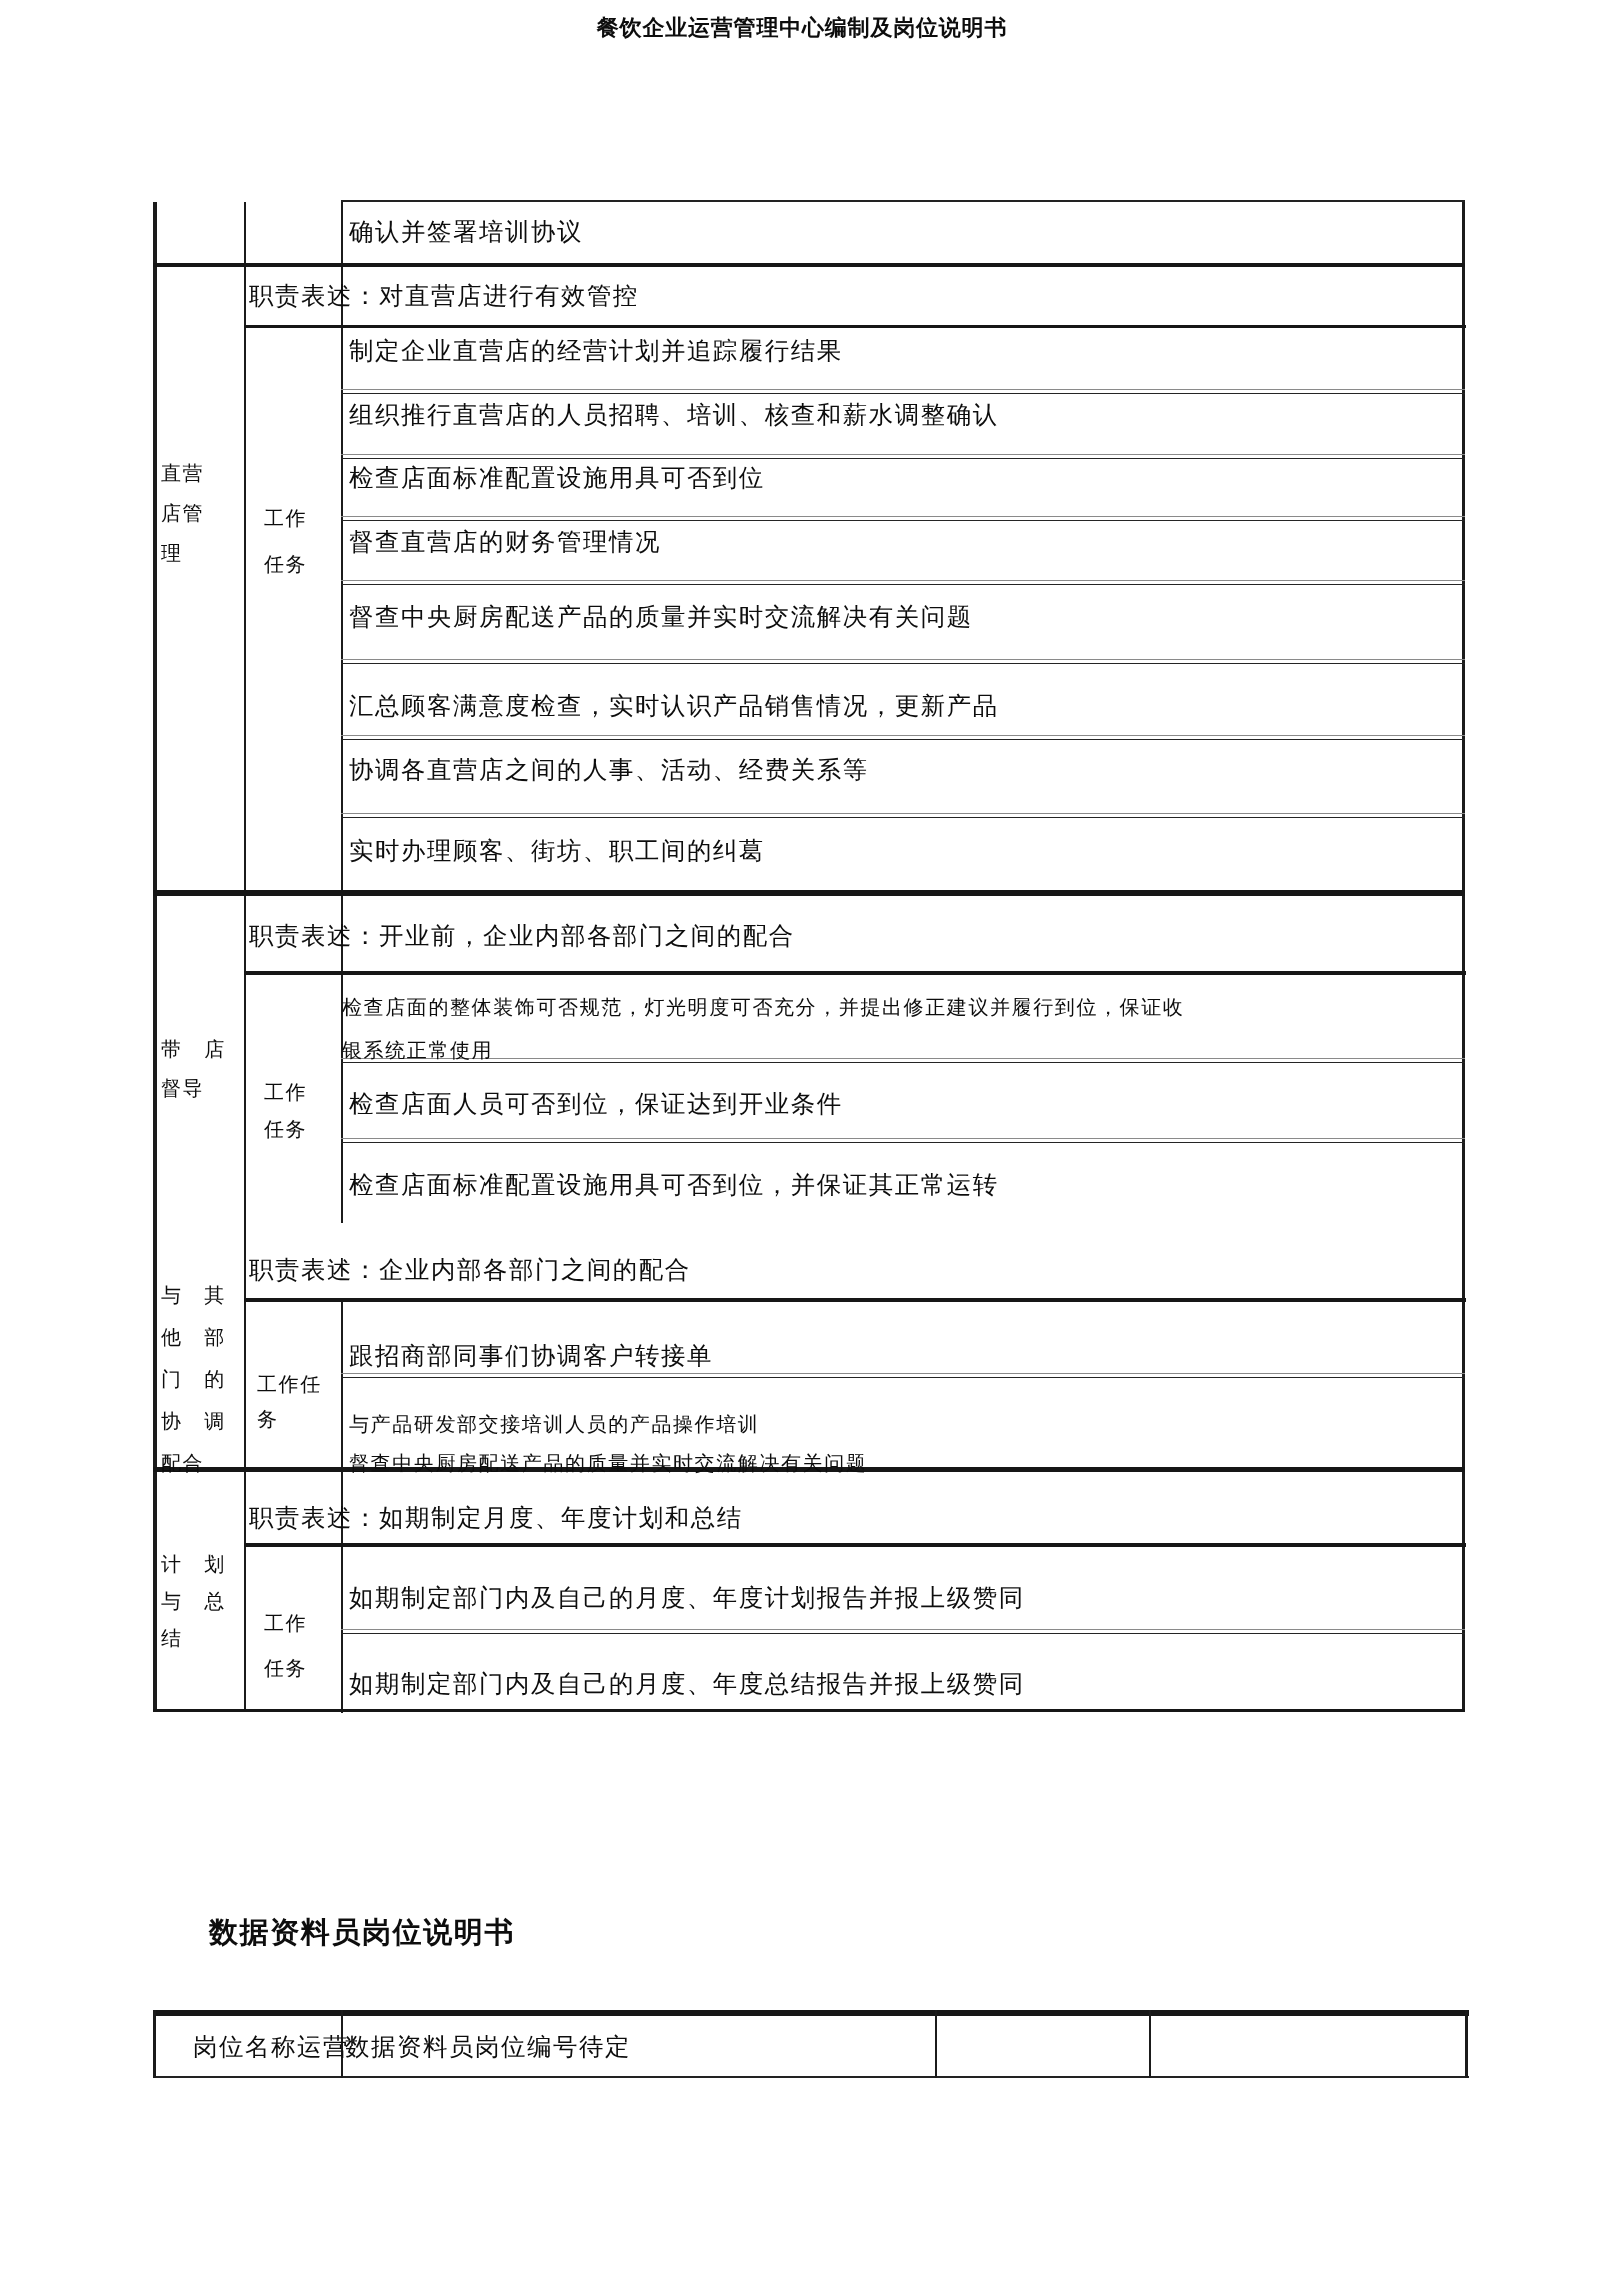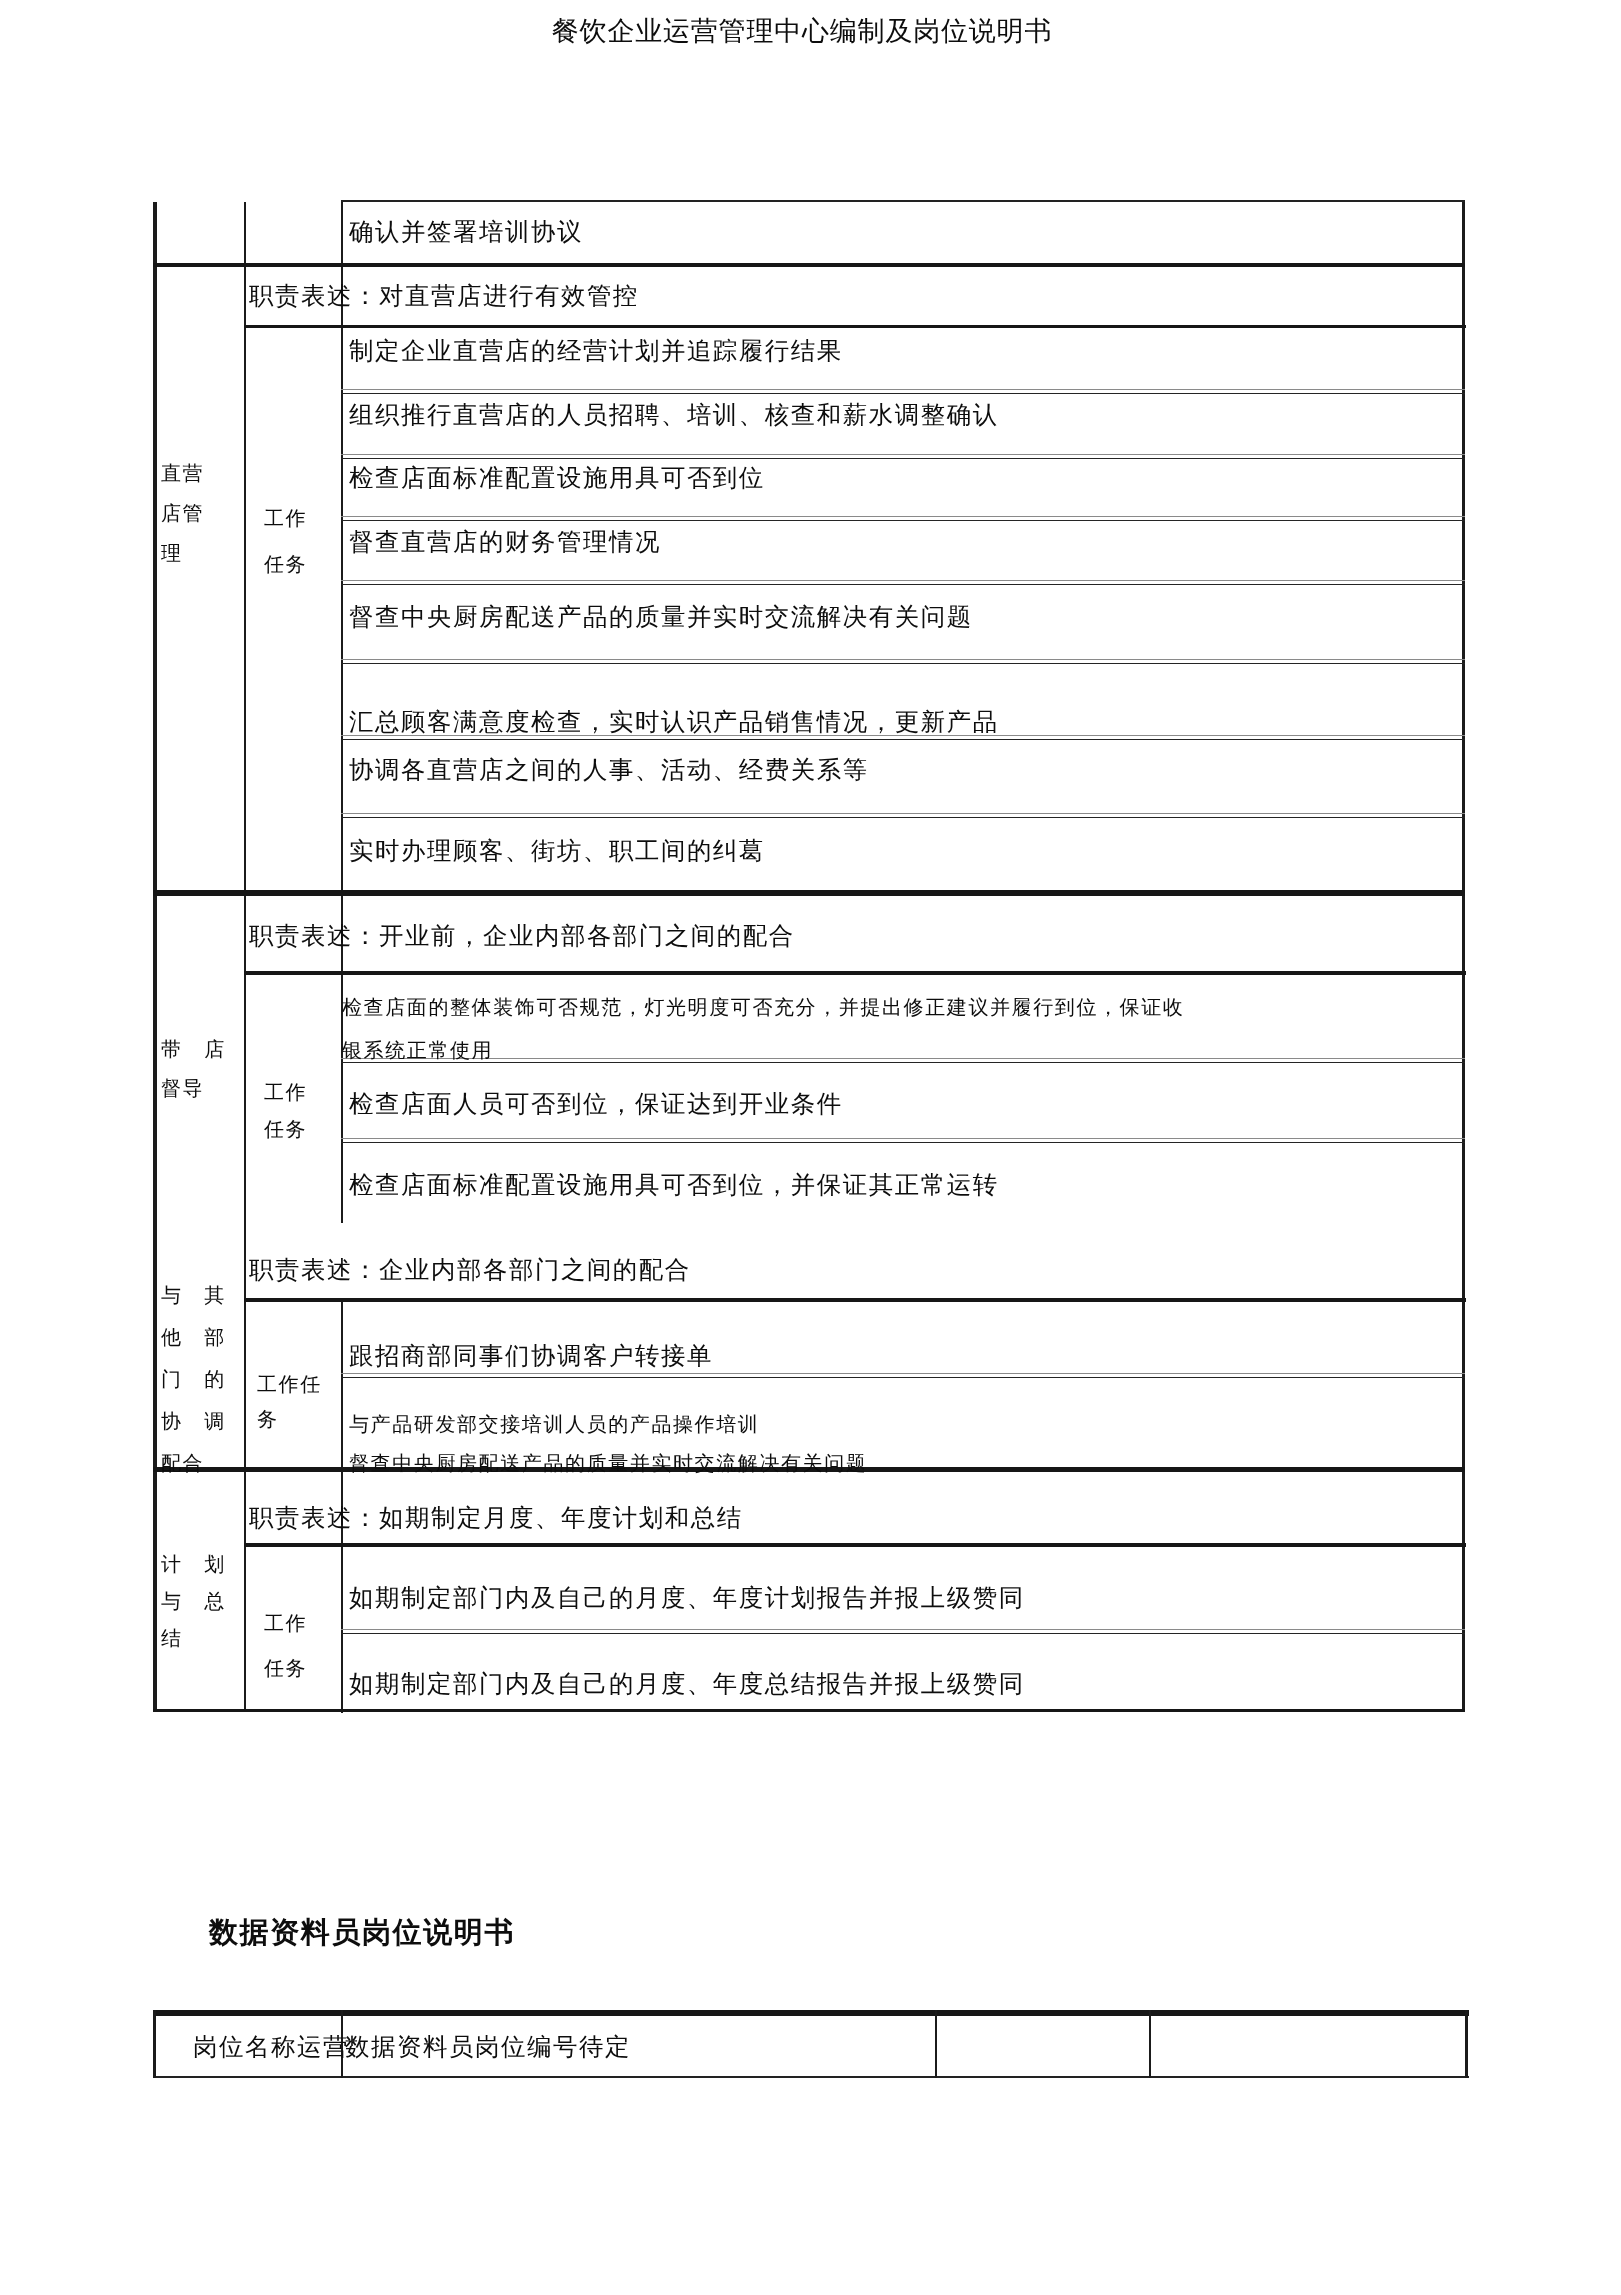--- a/index.html
+++ b/index.html
@@ -1,19 +1,19 @@
 <!DOCTYPE html>
 <html style="font-size:13px"><head>
 <meta charset="utf-8">
 <style>
   html,body{margin:0;padding:0;background:#ffffff;}
   .page{position:relative;width:1622px;height:2295px;background:#ffffff;overflow:hidden;
         font-family:"Liberation Serif","DejaVu Serif",serif;color:#0d0d0d;}
   .doc-title{position:absolute;top:13px;left:0;width:1604px;text-align:center;
-             font-size:27px;font-weight:normal;letter-spacing:0.8px;}
+             font-size:22px;font-weight:bold;letter-spacing:0.8px;}
   .h2-title{position:absolute;font-size:29px;font-weight:bold;letter-spacing:1.6px;white-space:nowrap;}
   
   .vl{position:absolute;background:#1b1b1b;}
   .hl{position:absolute;background:#222222;}
   .hv{position:absolute;background:#161616;}  
   .dd{position:absolute;height:4.9px;box-sizing:border-box;
       border-top:1.6px solid #8a8a8a;border-bottom:1.6px solid #242424;} 
   
   .t{position:absolute;font-size:24.4px;letter-spacing:1.6px;white-space:nowrap;line-height:28px;}
   .blk{position:absolute;font-size:20px;letter-spacing:1.6px;}
@@ -63,21 +63,21 @@
   </div>
   <div class="blk" style="left:264px;top:495px;width:73px;line-height:46px;">
     <div>工作</div>
     <div>任务</div>
   </div>
   <div class="t" style="left:349px;top:337px;">制定企业直营店的经营计划并追踪履行结果</div>
   <div class="t" style="left:349px;top:401px;">组织推行直营店的人员招聘、培训、核查和薪水调整确认</div>
   <div class="t" style="left:349px;top:464px;">检查店面标准配置设施用具可否到位</div>
   <div class="t" style="left:349px;top:528px;">督查直营店的财务管理情况</div>
   <div class="t" style="left:349px;top:603px;">督查中央厨房配送产品的质量并实时交流解决有关问题</div>
-  <div class="t" style="left:349px;top:708px;">汇总顾客满意度检查，实时认识产品销售情况，更新产品</div>
+  <div class="t" style="left:349px;top:692px;">汇总顾客满意度检查，实时认识产品销售情况，更新产品</div>
   <div class="t" style="left:349px;top:756px;">协调各直营店之间的人事、活动、经费关系等</div>
   <div class="t" style="left:349px;top:837px;">实时办理顾客、街坊、职工间的纠葛</div>
 
   <div class="t" style="left:249px;top:922px;">职责表述：开业前，企业内部各部门之间的配合</div>
   <div class="blk" style="left:161px;top:1030px;width:81px;line-height:39px;">
     <div>带　店</div>
     <div>督导</div>
   </div>
   <div class="blk" style="left:264px;top:1074px;width:73px;line-height:37px;">
     <div>工作</div>

